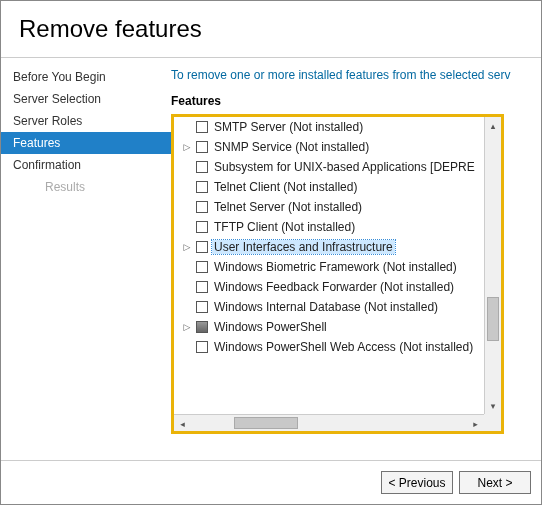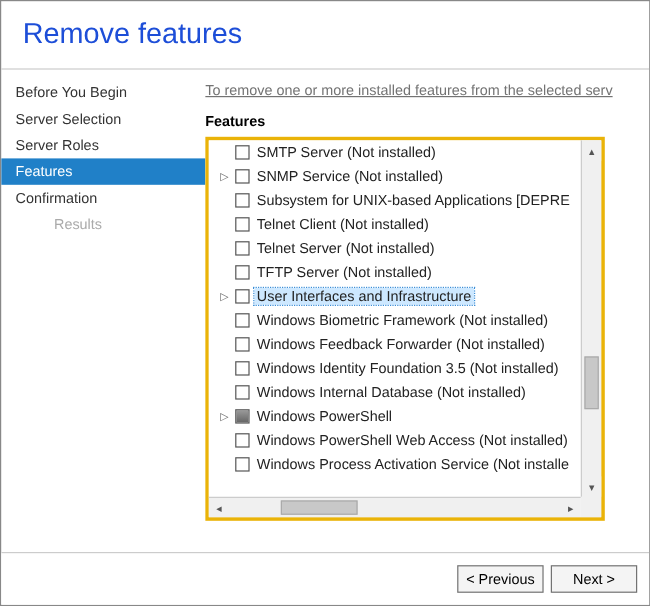--- a/index.html
+++ b/index.html
@@ -1,26 +1,26 @@
 <!DOCTYPE html>
 <html><head>
 <meta charset="utf-8">
 <style>
 * { box-sizing: border-box; margin: 0; padding: 0; }
 body { font-family: "Segoe UI", Tahoma, sans-serif; font-size: 12px; background: #fff; width: 542px; height: 505px; position: relative; border: 1px solid #888; overflow: hidden; }
 .header { padding: 14px 18px 8px 18px; }
-.title { font-size: 24px; font-weight: 300; color: #1d4ed8; }
+.title { font-size: 24px; font-weight: 300; color: #000000; }
 .divider { border-bottom: 1px solid #ccc; margin-top: 6px; }
 .container { display: flex; height: 400px; }
 .sidebar { width: 170px; padding-top: 8px; }
 .sidebar-item { padding: 4px 10px 4px 12px; color: #333; cursor: pointer; font-size: 12px; }
 .sidebar-item.active { background: #2080c8; color: #fff; }
 .sidebar-item.disabled { color: #aaa; cursor: default; margin-left: 32px; }
 .main { flex: 1; padding: 10px 0 0 0; overflow: hidden; }
-.instruction { font-size: 12px; color: #737373; margin-bottom: 12px; text-decoration: underline; }
+.instruction { font-size: 12px; color: #0369a1; margin-bottom: 12px; }
 .section-label { font-weight: 600; margin-bottom: 6px; }
 .listbox-wrap { position: relative; border: 3px solid #eab308; width: 333px; height: 320px; }
 .listbox { position: absolute; top: 0; left: 0; right: 17px; bottom: 17px; overflow: hidden; background: #fff; }
 .feature-row { display: flex; align-items: center; height: 20px; padding-left: 8px; white-space: nowrap; }
 .expander { width: 10px; text-align: center; color: #666; font-size: 9px; cursor: pointer; }
 .expander.empty { visibility: hidden; }
 .checkbox { width: 12px; height: 12px; border: 1px solid #555; margin: 0 4px; display: inline-flex; align-items: center; justify-content: center; background: #fff; }
 .checkbox.filled { background: linear-gradient(#999,#666); border-color:#555; }
 .row-text { font-size: 12px; color: #222; padding: 0 2px; }
 .feature-row.selected .row-text { background: #cde8ff; outline: 1px dotted #3a8ed8; }
@@ -78,61 +78,51 @@
             <span class="row-text">Telnet Client (Not installed)</span>
           </div>
           <div class="feature-row">
             <span class="expander empty">▷</span>
             <span class="checkbox"></span>
             <span class="row-text">Telnet Server (Not installed)</span>
           </div>
           <div class="feature-row">
             <span class="expander empty">▷</span>
             <span class="checkbox"></span>
-            <span class="row-text">TFTP Server (Not installed)</span>
+            <span class="row-text">TFTP Client (Not installed)</span>
           </div>
           <div class="feature-row selected">
             <span class="expander">▷</span>
             <span class="checkbox"></span>
             <span class="row-text">User Interfaces and Infrastructure</span>
           </div>
           <div class="feature-row">
             <span class="expander empty">▷</span>
             <span class="checkbox"></span>
             <span class="row-text">Windows Biometric Framework (Not installed)</span>
           </div>
           <div class="feature-row">
             <span class="expander empty">▷</span>
             <span class="checkbox"></span>
             <span class="row-text">Windows Feedback Forwarder (Not installed)</span>
           </div>
           <div class="feature-row">
             <span class="expander empty">▷</span>
             <span class="checkbox"></span>
-            <span class="row-text">Windows Identity Foundation 3.5 (Not installed)</span>
-          </div>
-          <div class="feature-row">
-            <span class="expander empty">▷</span>
-            <span class="checkbox"></span>
             <span class="row-text">Windows Internal Database (Not installed)</span>
           </div>
           <div class="feature-row">
             <span class="expander">▷</span>
             <span class="checkbox filled"></span>
             <span class="row-text">Windows PowerShell</span>
           </div>
           <div class="feature-row">
             <span class="expander empty">▷</span>
             <span class="checkbox"></span>
             <span class="row-text">Windows PowerShell Web Access (Not installed)</span>
-          </div>
-          <div class="feature-row">
-            <span class="expander empty">▷</span>
-            <span class="checkbox"></span>
-            <span class="row-text">Windows Process Activation Service (Not installe</span>
           </div>
         </div>
       <div class="vscroll">
         <div class="arrow">▴</div>
         <div class="thumb"></div>
         <div class="arrow" style="position:absolute;bottom:0;left:0;right:0">▾</div>
       </div>
       <div class="hscroll">
         <div class="arrow left">◂</div>
         <div class="thumb"></div>

